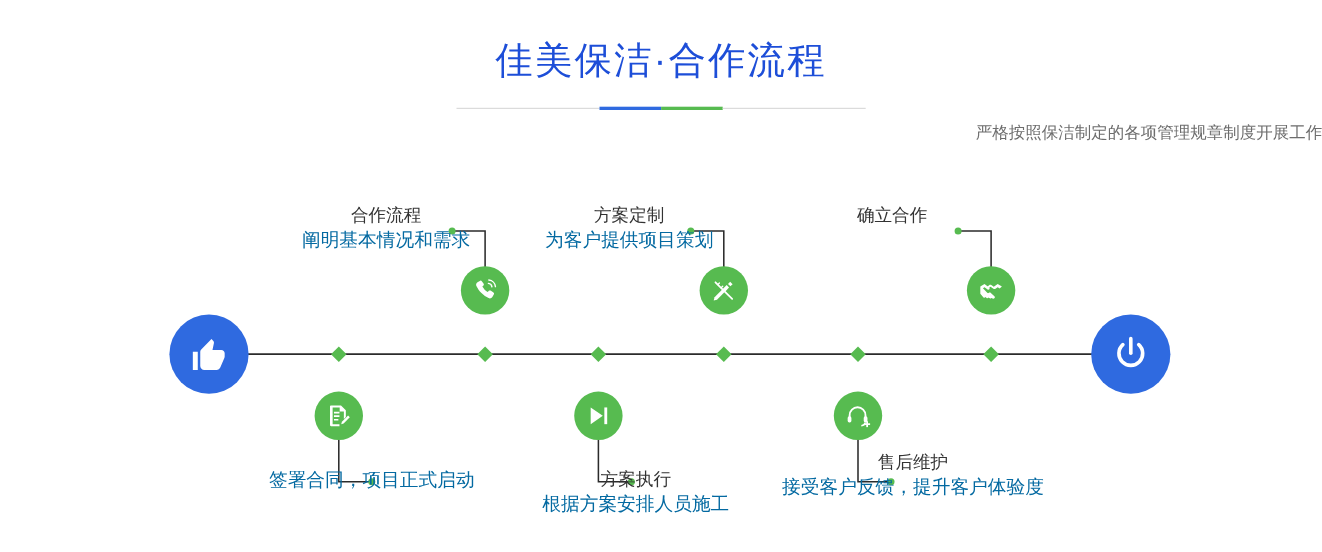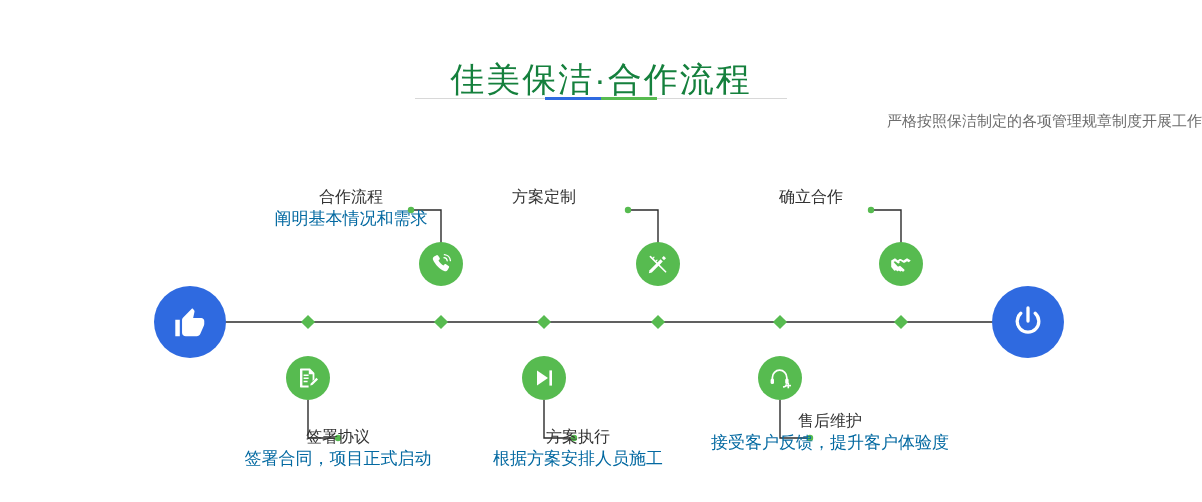--- a/index.html
+++ b/index.html
@@ -15,27 +15,27 @@
   }
   #stage {
     position: relative;
     width: 1202px;
     height: 502px;
   }
 
   
   .title {
     position: absolute;
-    top: 56px;
+    top: 32px;
     left: 0;
     width: 1202px;
     text-align: center;
     font-size: 34px;
     letter-spacing: 2px;
-    color: #15803d;
+    color: #1d4ed8;
     font-weight: normal;
     line-height: 46px;
   }
   .rule-wrap {
     position: absolute;
     top: 96px;
     left: 0;
     width: 1202px;
     height: 4px;
     display: flex;
@@ -188,34 +188,34 @@
   </div>
 
   <div class="node-icon" style="left:286px; top:356px;">
     <svg width="24" height="24" viewBox="0 0 24 24">
       <path fill="#ffffff" d="M5 2.6h9l4.4 4.4v6.2l-1.8 1.8V8.2h-3.8V4.4H6.4v15.2h6.2v1.8H5c-.6 0-1-.4-1-1V3.6c0-.6.4-1 1-1z"></path>
       <path fill="#ffffff" d="M7.6 8.4h5v1.5h-5zM7.6 11.6h5v1.5h-5zM7.6 14.8h4v1.5h-4z"></path>
       <path fill="#ffffff" d="m20.4 11.8 1.6 1.6-5.6 5.6-2.2.6.6-2.2z"></path>
     </svg>
   </div>
   <div class="label below" style="left:228px; top:426px; width:220px;">
-    <div class="lab-title">签署协议</div>
     <div class="lab-desc">签署合同，项目正式启动</div>
   </div>
 
   <div class="node-icon" style="left:636px; top:242px;">
     <svg width="24" height="24" viewBox="0 0 24 24">
       <path fill="#ffffff" d="m3.6 18.2 11-11 2.2 2.2-11 11-3 .8z"></path>
       <path fill="#ffffff" d="m15.8 6.1 2-2 2.2 2.2-2 2z"></path>
       <path fill="none" stroke="#ffffff" stroke-width="1.6" stroke-linecap="round" d="M4.4 4.6 19.6 19.8"></path>
       <path fill="none" stroke="#ffffff" stroke-width="1.2" stroke-linecap="round" d="M8 5.2 6.6 6.6M11 8.2 9.6 9.6M14 11.2l-1.4 1.4"></path>
     </svg>
   </div>
-  <div class="label above" style="left:444px; top:186px; width:200px;font-family:Liberation Serif, serif;">
+  <div class="label above" style="left:472px; top:186px; width:200px;font-family:Liberation Serif, serif;">
     <div class="lab-title">方案定制</div>
+    <div class="lab-desc">为客户提供项目策划</div>
   </div>
 
   <div class="node-icon" style="left:522px; top:356px;">
     <svg width="24" height="24" viewBox="0 0 24 24">
       <path fill="#ffffff" d="M5 4.4 16 12 5 19.6z"></path>
       <rect fill="#ffffff" x="17.4" y="4.4" width="2.6" height="15.2"></rect>
     </svg>
   </div>
   <div class="label below" style="left:468px; top:426px; width:220px;">
     <div class="lab-title">方案执行</div>

